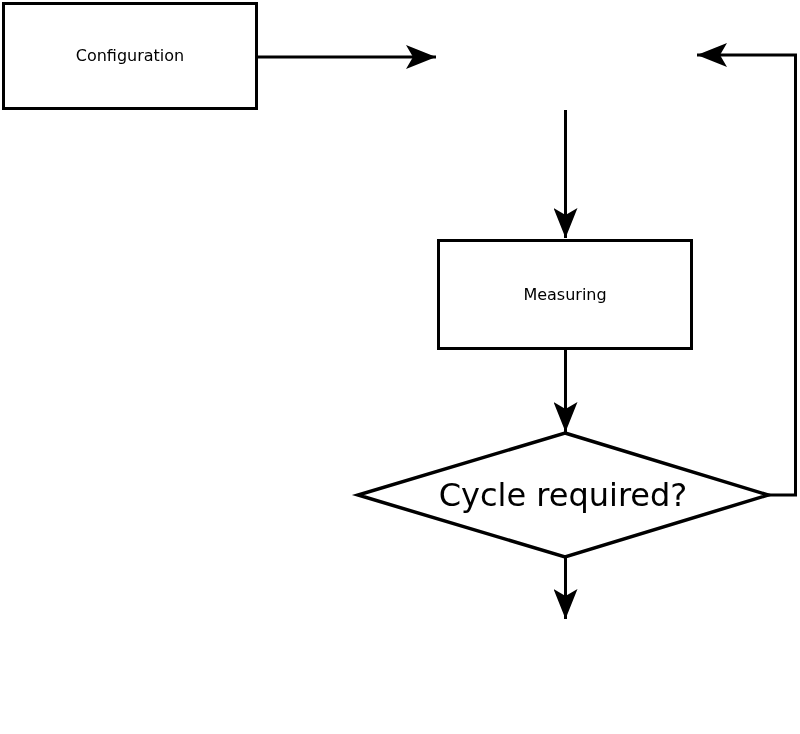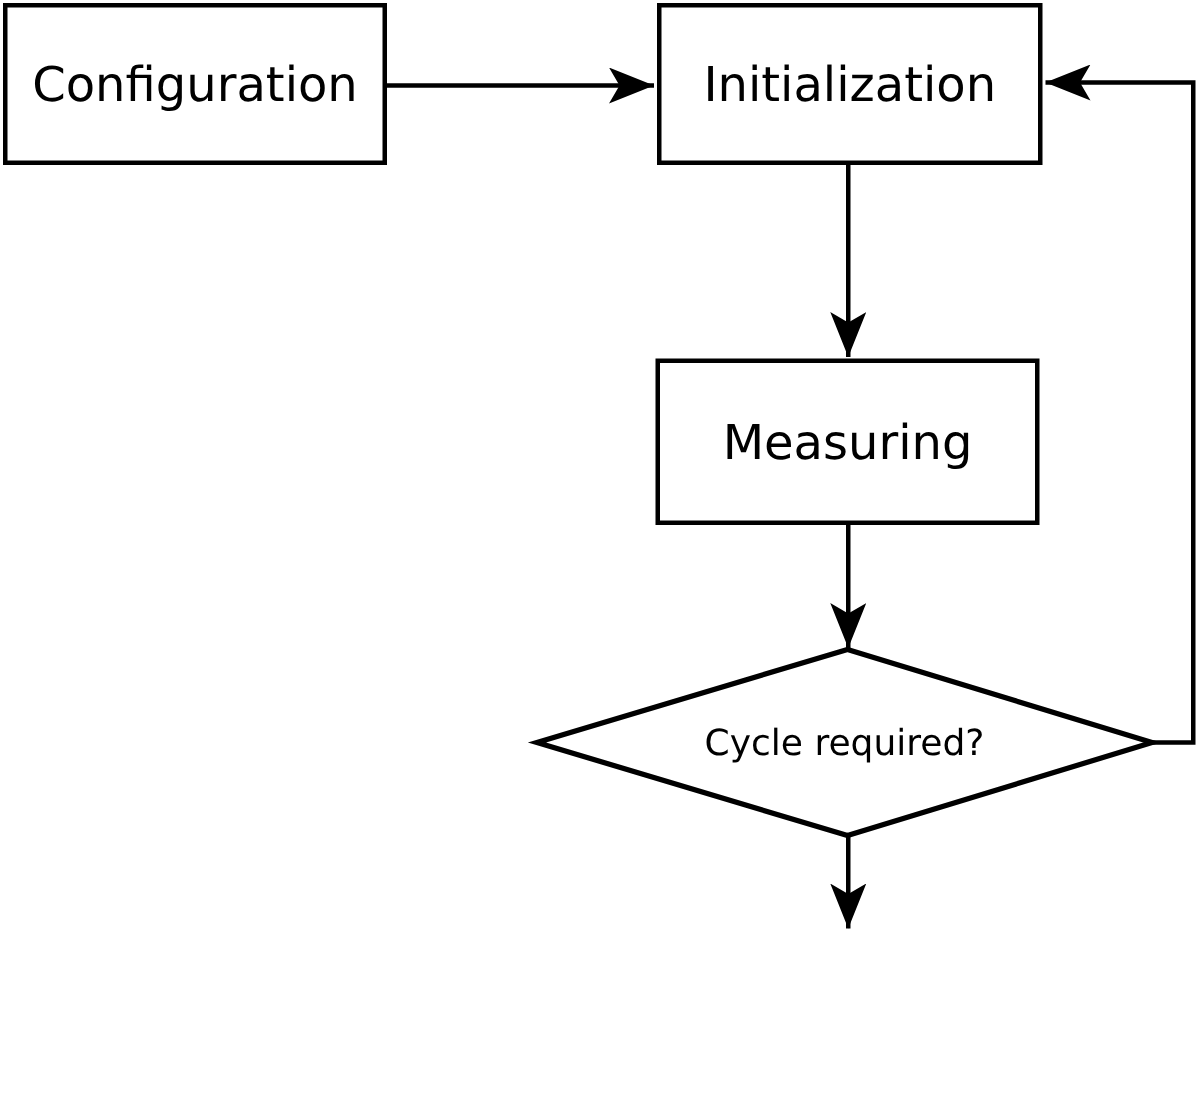--- a/index.html
+++ b/index.html
@@ -24,38 +24,38 @@
     height: 734px;
   }
   .node {
     position: absolute;
     box-sizing: border-box;
     border: 3px solid #000000;
     background: #ffffff;
     display: flex;
     align-items: center;
     justify-content: center;
-    font-size: 32px;
+    font-size: 16px;
     line-height: 1;
     white-space: nowrap;
   }
   .node-configuration { left: 2px;   top: 2px;   width: 256px; height: 108px; }
   .node-initialization{ left: 438px; top: 2px;   width: 257px; height: 108px; }
   .node-measuring     { left: 437px; top: 239px; width: 256px; height: 111px; }
   .node-data-output   { left: 439px; top: 620px; width: 257px; height: 108px; }
   .diamond-label {
     position: absolute;
     left: 358px;
     top: 433px;
     width: 410px;
     height: 124px;
     display: flex;
     align-items: center;
     justify-content: center;
-    font-size: 24px;
+    font-size: 32px;
     line-height: 1;
     white-space: nowrap;
     pointer-events: none;
   }
 </style>
 </head>
 <body>
 
 <div class="canvas">
 
@@ -76,23 +76,20 @@
 
     <polyline points="768,495 795.5,495 795.5,55 697,55" fill="none" stroke="#000000" stroke-width="3" marker-end="url(#arrow)"></polyline>
 
     <polygon points="565,433 768,495 565,557 358,495" fill="#ffffff" stroke="#000000" stroke-width="3.5" stroke-linejoin="miter"></polygon>
   </svg>
 
   <div class="node node-configuration">
     <span>Configuration</span>
   </div>
 
-  <div class="node node-initialization">
-    <span>Initialization</span>
-  </div>
 
   <div class="node node-measuring">
     <span>Measuring</span>
   </div>
 
   <div class="diamond-label">
     <span>Cycle required?</span>
   </div>
 
 

